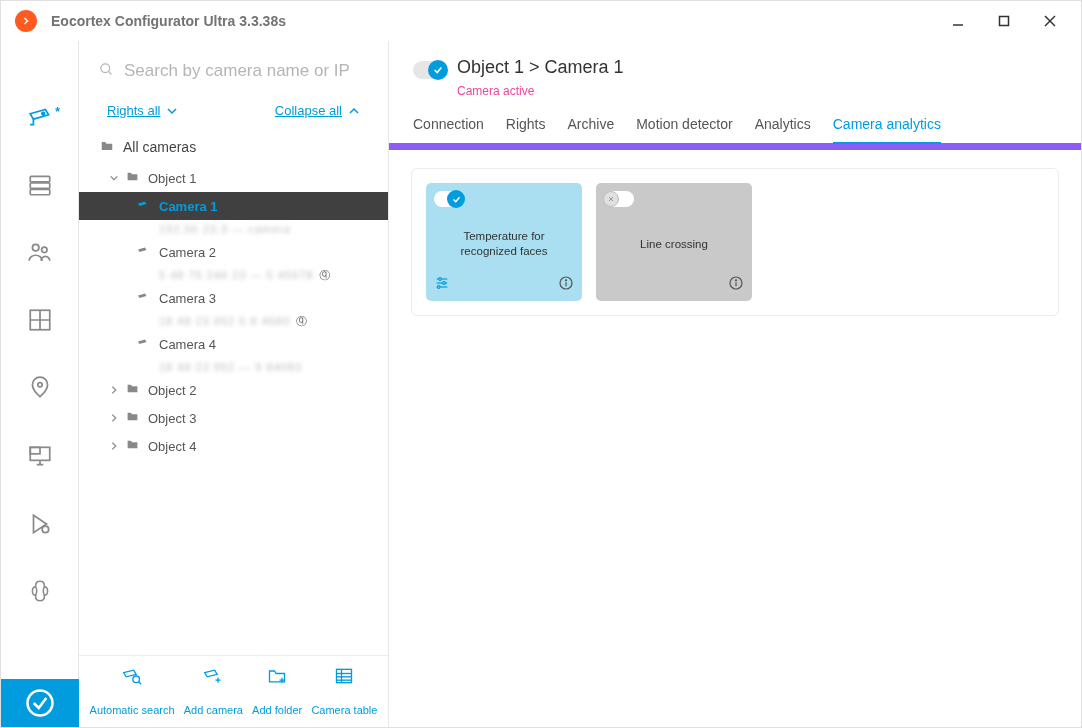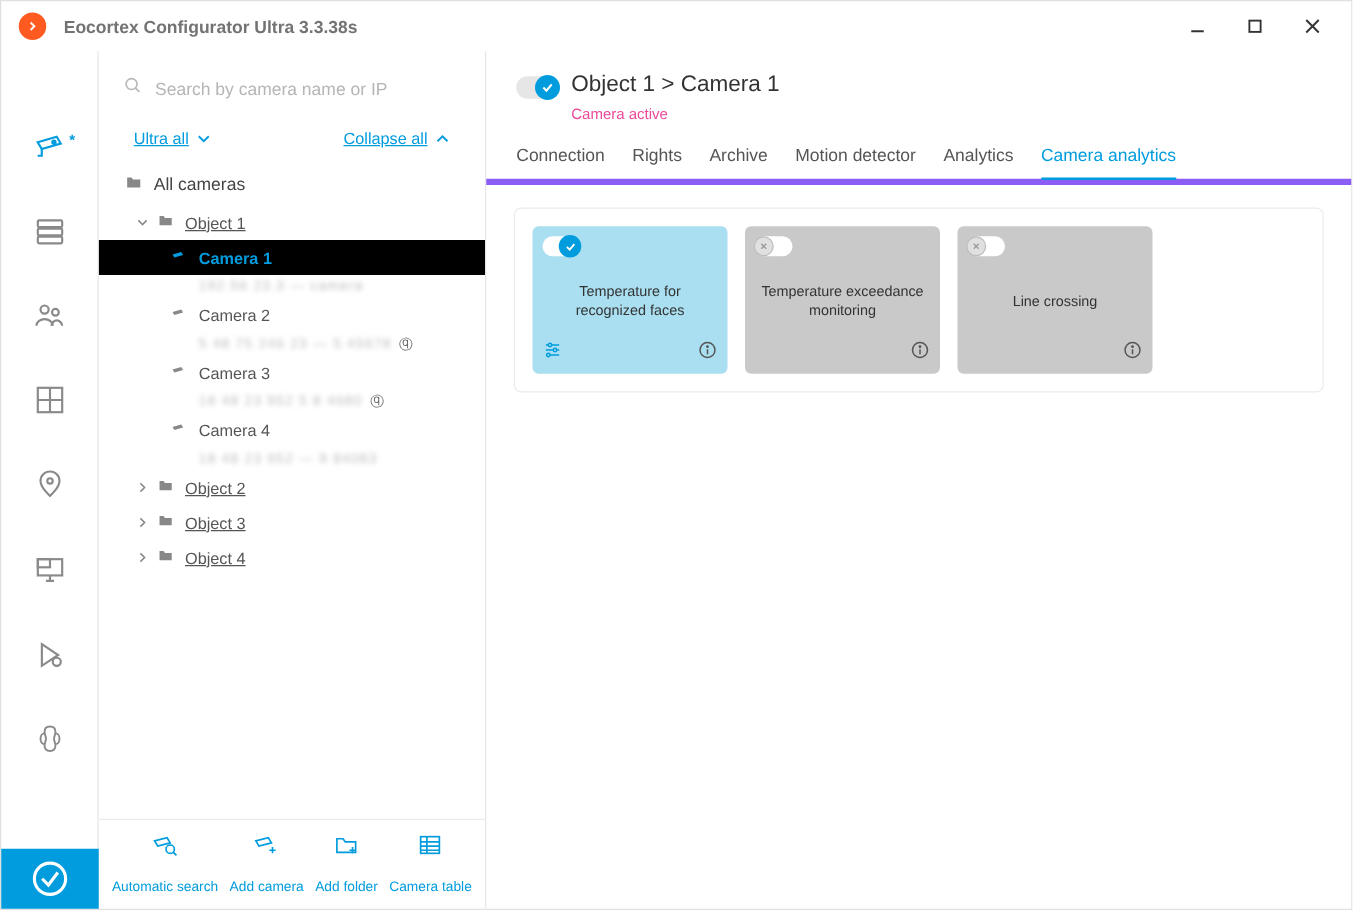--- a/index.html
+++ b/index.html
@@ -26,55 +26,55 @@
   .nav-icon { width: 26px; height: 26px; color: #8a8a8a; }
   .nav-item.active .nav-icon { color: #009cde; }
   .nav-col .bottom { margin-top: auto; margin-bottom: 0; }
   .apply-btn { width: 78px; height: 60px; background: #009cde; display: flex; align-items: center; justify-content: center; }
   .apply-btn svg { width: 30px; height: 30px; color: #fff; }
 
   
   .tree-panel { width: 310px; border-right: 1px solid #e7e7e7; display: flex; flex-direction: column; }
   .search-wrap { padding: 20px 20px 14px 20px; display: flex; align-items: center; }
   .search-icon { color: #b5b5b5; margin-right: 10px; }
-  .search-input { border: none; outline: none; font-size: 14px; color: #555; width: 100%; }
+  .search-input { border: none; outline: none; font-size: 17px; color: #555; width: 100%; }
   .search-input::placeholder { color: #b5b5b5; }
   .expand-row { display: flex; justify-content: space-between; padding: 8px 28px 8px 28px; }
   .link { color: #009cde; font-size: 13px; text-decoration: underline; cursor: pointer; display: flex; align-items: center; gap: 6px; }
   .link svg { width: 12px; height: 12px; }
 
   .tree { padding: 4px 0; overflow-y: auto; flex: 1; }
   .tree-row { display: flex; align-items: center; height: 28px; font-size: 13px; color: #555; cursor: pointer; padding-right: 10px; }
   .tree-row.heading { padding-left: 20px; font-size: 14px; color: #444; height: 34px; }
-  .tree-row.l1 { padding-left: 30px; text-decoration: underline; }
+  .tree-row.l1 { padding-left: 30px; }
   .tree-row.l2 { padding-left: 56px; }
   .tree-row .chev { width: 12px; margin-right: 4px; color: #888; }
   .tree-row .folder-icon, .tree-row .cam-icon { margin-right: 8px; color: #888; }
-  .tree-row.selected { background: #000000; }
+  .tree-row.selected { background: #404040; }
   .tree-row.selected .cam-icon, .tree-row.selected .cam-name { color: #009cde; font-weight: 600; }
   .cam-sub { font-size: 11px; color: #bdbdbd; padding-left: 80px; height: 18px; display: flex; align-items: center; filter: blur(2px); letter-spacing: 1px;}
   .cam-sub .q { margin-left: 6px; filter: none; color: #666;}
   .cam-sub.nosub { filter: none; }
   .cam-sub .txtblur { filter: blur(2px);}
 
   
   .tree-actions { border-top: 1px solid #ececec; height: 72px; display: flex; align-items: center; justify-content: space-around; padding: 4px 6px; }
   .taction { display: flex; flex-direction: column; align-items: center; gap: 18px; color: #009cde; font-size: 11px; cursor: pointer; text-align: center; line-height: 1.1; }
   .taction svg { width: 22px; height: 20px; }
 
   
   .main { flex: 1; display: flex; flex-direction: column; }
   .main-header { padding: 16px 24px 6px 24px; display: flex; align-items: flex-start; gap: 10px; }
   .toggle { width: 34px; height: 18px; border-radius: 10px; background: #e6e6e6; position: relative; cursor: pointer; flex-shrink: 0; margin-top: 4px;}
   .toggle .knob { position: absolute; top: -1px; right: -1px; width: 20px; height: 20px; border-radius: 50%; background: #009cde; display: flex; align-items: center; justify-content: center; }
   .toggle .knob svg { width: 10px; height: 10px; color: #fff; }
   .crumb-title { font-size: 18px; color: #333; }
   .crumb-sub { font-size: 12px; color: #ec4899; margin-top: 6px; }
 
-  .tabs { display: flex; gap: 22px; padding: 12px 24px 0 24px; border-bottom: 5px solid #8b5cf6; }
+  .tabs { display: flex; gap: 22px; padding: 12px 24px 0 24px; border-bottom: 7px solid #8b5cf6; }
   .tab { font-size: 14px; color: #555; padding-bottom: 10px; cursor: pointer; }
   .tab.active { color: #009cde; border-bottom: 2px solid #009cde; margin-bottom: -1px; }
 
   .content-area { padding: 18px 22px; }
   .card-row { background: #f5f5f5; border: 1px solid #e6e6e6; border-radius: 6px; padding: 14px; display: flex; gap: 14px; background:#fff; border-color:#ececec;}
   .a-card { width: 156px; height: 118px; border-radius: 5px; background: #c9c9c9; position: relative; padding: 10px; display: flex; flex-direction: column; align-items: center; justify-content: center; cursor: pointer; }
   .a-card.on { background: #a9dff0; }
   .a-card .mini-toggle { position: absolute; top: 8px; left: 8px; width: 30px; height: 16px; border-radius: 9px; background: #fff; display:flex; align-items:center;}
   .a-card .mini-toggle .mk { width: 18px; height: 18px; border-radius: 50%; position: absolute; top: -1px; display: flex; align-items: center; justify-content: center;}
   .a-card.on .mini-toggle .mk { right: -1px; background: #009cde; }
@@ -190,21 +190,21 @@
         <span class="search-icon">
           <svg width="15" height="15" viewBox="0 0 24 24" fill="none" stroke="currentColor" stroke-width="2">
               <circle cx="10" cy="10" r="7"></circle>
               <line x1="20" y1="20" x2="15" y2="15"></line>
             </svg>
         </span>
         <input class="search-input" placeholder="Search by camera name or IP" style="">
       </div>
       <div class="expand-row">
         <span class="link">
-          <span>Ultra all</span>
+          <span>Rights all</span>
           <svg viewBox="0 0 12 12">
               <polyline points="2 4 6 8 10 4" fill="none" stroke="currentColor" stroke-width="1.5"></polyline>
             </svg>
         </span>
         <span class="link">
           <span>Collapse all</span>
           <svg viewBox="0 0 12 12">
               <polyline points="2 8 6 4 10 8" fill="none" stroke="currentColor" stroke-width="1.5"></polyline>
             </svg>
         </span>
@@ -380,38 +380,20 @@
             </span>
             <span class="info">
               <svg viewBox="0 0 24 24" fill="none" stroke="currentColor" stroke-width="1.8">
                   <circle cx="12" cy="12" r="9"></circle>
                   <line x1="12" y1="11" x2="12" y2="17"></line>
                   <circle cx="12" cy="8" r="0.8" fill="currentColor"></circle>
                 </svg>
             </span>
           </div>
 
-          <div class="a-card off">
-            <div class="mini-toggle">
-              <div class="mk">
-                  <svg viewBox="0 0 12 12">
-                    <line x1="3" y1="3" x2="9" y2="9" stroke="currentColor" stroke-width="1.5"></line>
-                    <line x1="9" y1="3" x2="3" y2="9" stroke="currentColor" stroke-width="1.5"></line>
-                  </svg>
-                </div>
-            </div>
-            <div class="a-label">Temperature exceedance monitoring</div>
-            <span class="info">
-              <svg viewBox="0 0 24 24" fill="none" stroke="currentColor" stroke-width="1.8">
-                  <circle cx="12" cy="12" r="9"></circle>
-                  <line x1="12" y1="11" x2="12" y2="17"></line>
-                  <circle cx="12" cy="8" r="0.8" fill="currentColor"></circle>
-                </svg>
-            </span>
-          </div>
 
           <div class="a-card off">
             <div class="mini-toggle">
               <div class="mk">
                   <svg viewBox="0 0 12 12">
                     <line x1="3" y1="3" x2="9" y2="9" stroke="currentColor" stroke-width="1.5"></line>
                     <line x1="9" y1="3" x2="3" y2="9" stroke="currentColor" stroke-width="1.5"></line>
                   </svg>
                 </div>
             </div>

